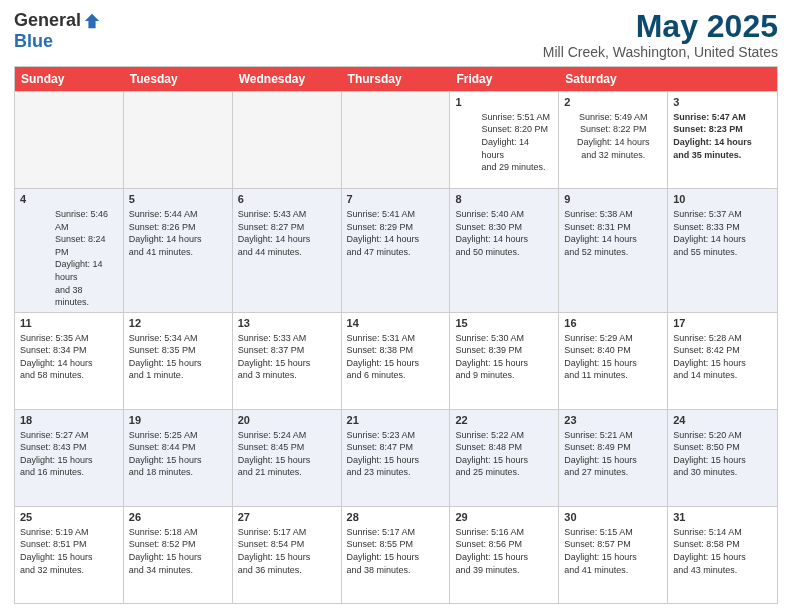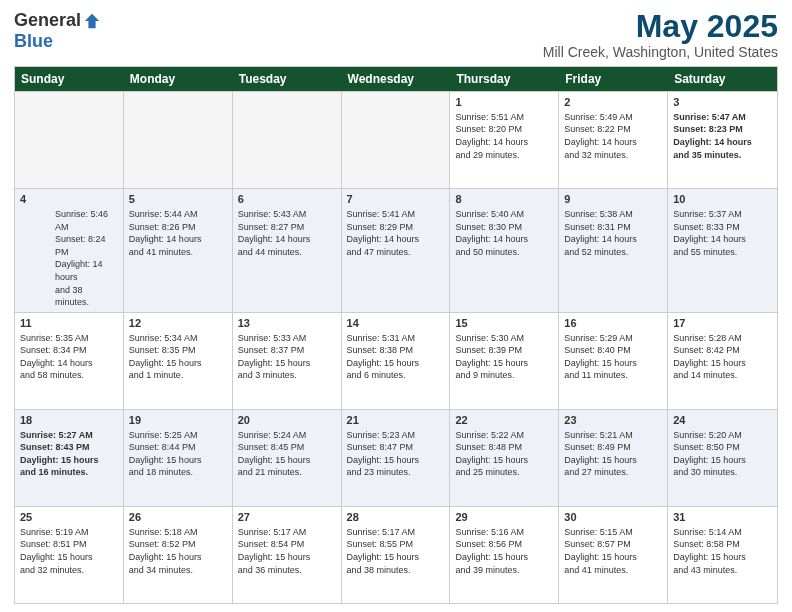--- a/index.html
+++ b/index.html
@@ -64,21 +64,21 @@
     }
     .calendar {
       flex: 1;
       display: flex;
       flex-direction: column;
       border: 1px solid #ccc;
     }
     .calendar-header {
       display: grid;
       grid-template-columns: repeat(7, 1fr);
-      background: #14532d;
+      background: #ef4444;
     }
     .cal-header-cell {
       color: #fff;
       font-weight: bold;
       font-size: 12px;
       padding: 5px 6px;
       text-align: left;
     }
     .calendar-body {
       display: flex;
@@ -150,43 +150,42 @@
     </div>
     <div class="title-area">
       <div class="month-title">May 2025</div>
       <div class="location">Mill Creek, Washington, United States</div>
     </div>
   </div>
 
   <div class="calendar">
     <div class="calendar-header">
     <div class="cal-header-cell">Sunday</div>
-        <div class="cal-header-cell">Monday</div>
         <div class="cal-header-cell">Tuesday</div>
         <div class="cal-header-cell">Wednesday</div>
         <div class="cal-header-cell">Thursday</div>
         <div class="cal-header-cell">Friday</div>
         <div class="cal-header-cell">Saturday</div>
       </div>
     <div class="calendar-body">
     <div class="cal-row">
           <div class="cal-cell empty"></div>
           <div class="cal-cell empty"></div>
           <div class="cal-cell empty"></div>
           <div class="cal-cell empty"></div>
           <div class="cal-cell">
             <div class="day-number">1</div>
-            <div class="day-info" style="white-space: pre-line;">Sunrise: 5:51 AM
+            <div class="day-info" style="white-space: pre-line; margin-left: 26px;">Sunrise: 5:51 AM
 Sunset: 8:20 PM
 Daylight: 14 hours
 and 29 minutes.</div>
           </div>
           <div class="cal-cell">
             <div class="day-number">2</div>
-            <div class="day-info" style="white-space: pre-line;">Sunrise: 5:49 AM
+            <div class="day-info" style="white-space: pre-line; text-align: center;">Sunrise: 5:49 AM
 Sunset: 8:22 PM
 Daylight: 14 hours
 and 32 minutes.</div>
           </div>
           <div class="cal-cell">
             <div class="day-number">3</div>
             <div class="day-info" style="white-space: pre-line; font-weight: bold;">Sunrise: 5:47 AM
 Sunset: 8:23 PM
 Daylight: 14 hours
 and 35 minutes.</div>
@@ -290,21 +289,21 @@
             <div class="day-number">17</div>
             <div class="day-info" style="white-space: pre-line;">Sunrise: 5:28 AM
 Sunset: 8:42 PM
 Daylight: 15 hours
 and 14 minutes.</div>
           </div>
         </div>
         <div class="cal-row">
           <div class="cal-cell alt-row">
             <div class="day-number">18</div>
-            <div class="day-info" style="white-space: pre-line; font-weight: bold;">Sunrise: 5:27 AM
+            <div class="day-info" style="white-space: pre-line;">Sunrise: 5:27 AM
 Sunset: 8:43 PM
 Daylight: 15 hours
 and 16 minutes.</div>
           </div>
           <div class="cal-cell alt-row">
             <div class="day-number">19</div>
             <div class="day-info" style="white-space: pre-line;">Sunrise: 5:25 AM
 Sunset: 8:44 PM
 Daylight: 15 hours
 and 18 minutes.</div>

